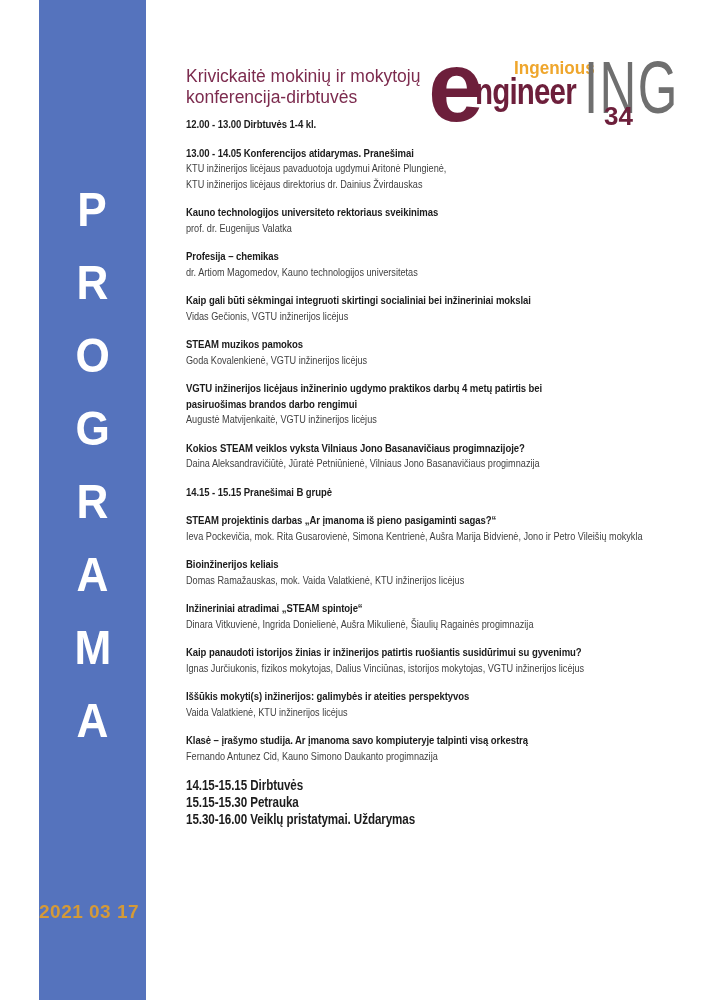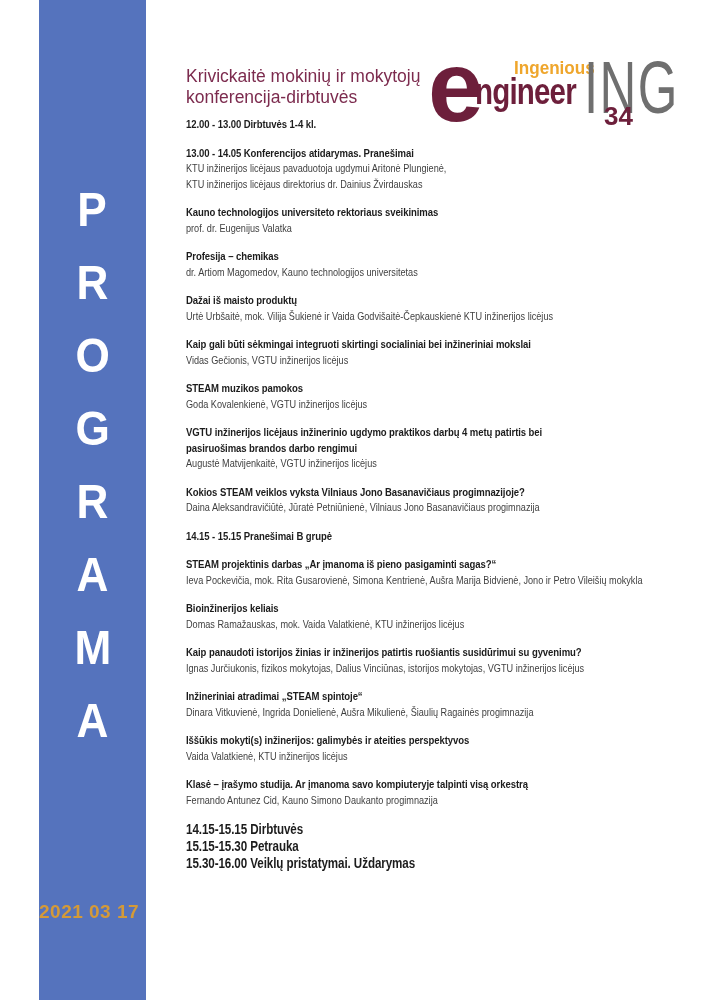--- a/index.html
+++ b/index.html
@@ -81,24 +81,20 @@
         </div>
         <div class="block">
           <div class="t">Kauno technologijos universiteto rektoriaus sveikinimas</div>
           <div class="d">prof. dr. Eugenijus Valatka</div>
         </div>
         <div class="block">
           <div class="t">Profesija – chemikas</div>
           <div class="d">dr. Artiom Magomedov, Kauno technologijos universitetas</div>
         </div>
         <div class="block">
-          <div class="t">Dažai iš maisto produktų</div>
-          <div class="d">Urtė Urbšaitė, mok. Vilija Šukienė ir Vaida Godvišaitė-Čepkauskienė KTU inžinerijos licėjus</div>
-        </div>
-        <div class="block">
           <div class="t">Kaip gali būti sėkmingai integruoti skirtingi socialiniai bei inžineriniai mokslai</div>
           <div class="d">Vidas Gečionis, VGTU inžinerijos licėjus</div>
         </div>
         <div class="block">
           <div class="t">STEAM muzikos pamokos</div>
           <div class="d">Goda Kovalenkienė, VGTU inžinerijos licėjus</div>
         </div>
         <div class="block">
           <div class="t">VGTU inžinerijos licėjaus inžinerinio ugdymo praktikos darbų 4 metų patirtis bei</div>
           <div class="t">pasiruošimas brandos darbo rengimui</div>
@@ -113,26 +109,26 @@
         </div>
         <div class="block">
           <div class="t">STEAM projektinis darbas „Ar įmanoma iš pieno pasigaminti sagas?“</div>
           <div class="d">Ieva Pockevičia, mok. Rita Gusarovienė, Simona Kentrienė, Aušra Marija Bidvienė, Jono ir Petro Vileišių mokykla</div>
         </div>
         <div class="block">
           <div class="t">Bioinžinerijos keliais</div>
           <div class="d">Domas Ramažauskas, mok. Vaida Valatkienė, KTU inžinerijos licėjus</div>
         </div>
         <div class="block">
+          <div class="t">Inžineriniai atradimai „STEAM spintoje“</div>
+          <div class="d">Dinara Vitkuvienė, Ingrida Donielienė, Aušra Mikulienė, Šiaulių Ragainės progimnazija</div>
+        </div>
+        <div class="block">
           <div class="t">Kaip panaudoti istorijos žinias ir inžinerijos patirtis ruošiantis susidūrimui su gyvenimu?</div>
           <div class="d">Ignas Jurčiukonis, fizikos mokytojas, Dalius Vinciūnas, istorijos mokytojas, VGTU inžinerijos licėjus</div>
-        </div>
-        <div class="block">
-          <div class="t">Inžineriniai atradimai „STEAM spintoje“</div>
-          <div class="d">Dinara Vitkuvienė, Ingrida Donielienė, Aušra Mikulienė, Šiaulių Ragainės progimnazija</div>
         </div>
         <div class="block">
           <div class="t">Iššūkis mokyti(s) inžinerijos: galimybės ir ateities perspektyvos</div>
           <div class="d">Vaida Valatkienė, KTU inžinerijos licėjus</div>
         </div>
         <div class="block">
           <div class="t">Klasė – įrašymo studija. Ar įmanoma savo kompiuteryje talpinti visą orkestrą</div>
           <div class="d">Fernando Antunez Cid, Kauno Simono Daukanto progimnazija</div>
         </div>
         <div class="block footer">

